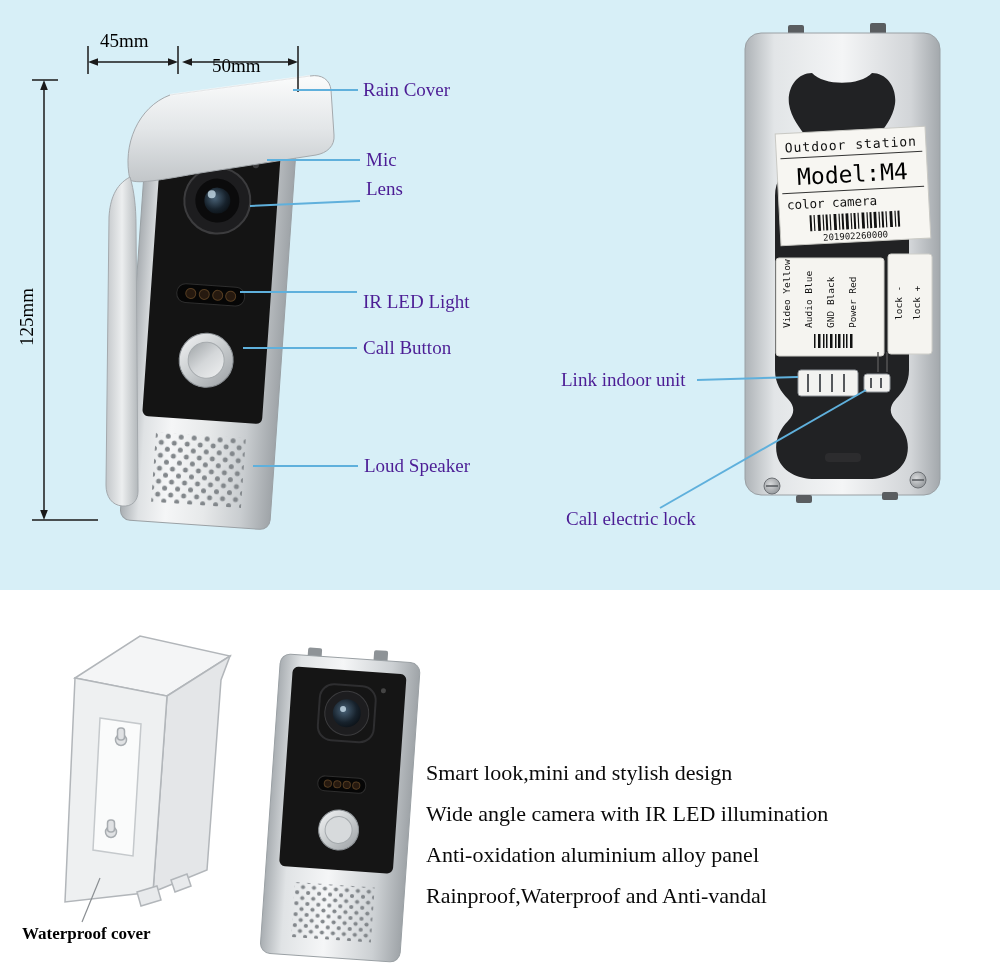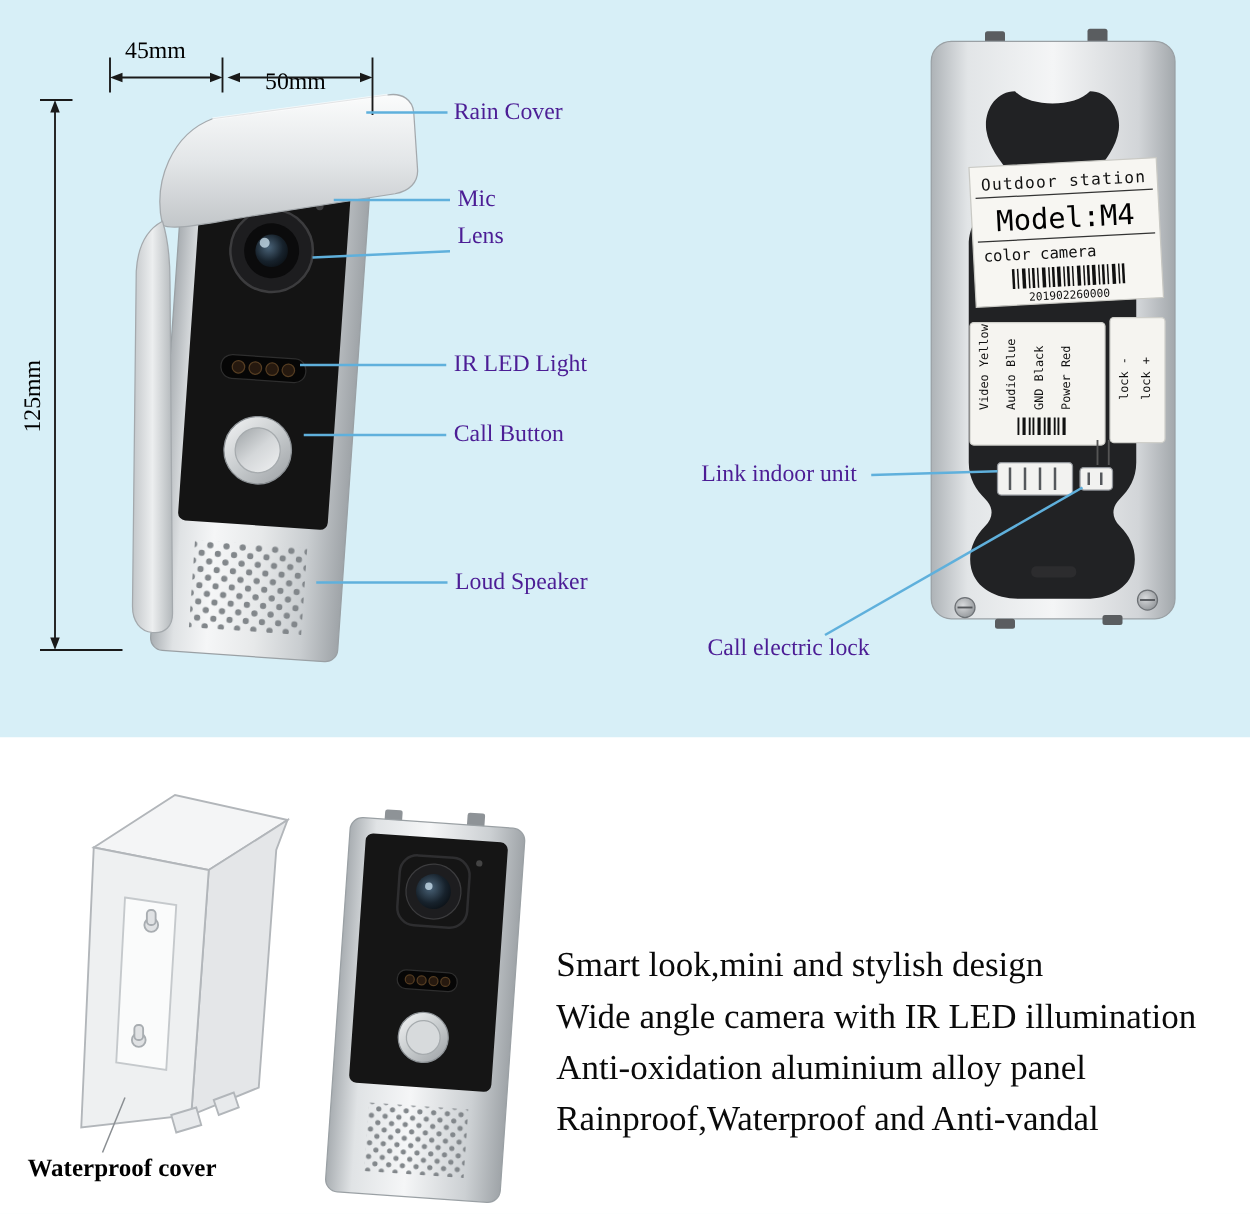--- a/index.html
+++ b/index.html
@@ -5,22 +5,22 @@
   *{margin:0;padding:0;box-sizing:border-box}
   html,body{width:1000px;height:971px}
   body{font-family:"Liberation Serif",serif;background:#ffffff}
   .canvas{position:relative;width:1000px;height:971px;overflow:hidden;background:#ffffff}
   .top-section{position:absolute;left:0;top:0;width:1000px;height:590px;background:#d7eff7}
   .bottom-section{position:absolute;left:0;top:590px;width:1000px;height:381px;background:#ffffff}
   .abs{position:absolute}
   .callout{position:absolute;font-size:19px;color:#4c1d95;white-space:nowrap;line-height:22px}
   .dim{position:absolute;font-size:19px;color:#000;white-space:nowrap;line-height:22px}
   .dim-vert{transform:rotate(-90deg);transform-origin:left top}
-  .features{position:absolute;left:445px;top:752px;font-size:28px;line-height:41px;color:#0a0a0a}
-  .wp-label{position:absolute;left:22px;top:924px;font-size:20px;font-weight:bold;color:#000;white-space:nowrap}
+  .features{position:absolute;left:426px;top:752px;font-size:22px;line-height:41px;color:#0a0a0a}
+  .wp-label{position:absolute;left:22px;top:924px;font-size:17px;font-weight:bold;color:#000;white-space:nowrap}
   .overlay{position:absolute;left:0;top:0;pointer-events:none}
   svg{display:block;overflow:visible}
 </style>
 </head>
 <body>
 
 <div class="canvas">
 
   <div class="top-section">
 
@@ -197,21 +197,21 @@
       <rect x="152" y="474" width="16" height="8" rx="2" fill="#5a5d60"></rect>
     </svg>
 
     <div class="dim" style="left:100px;top:30px">45mm</div>
     <div class="dim" style="left:212px;top:55px">50mm</div>
     <div class="dim dim-vert" style="left:16px;top:346px">125mm</div>
 
     <div class="callout" style="left:363px;top:79px">Rain Cover</div>
     <div class="callout" style="left:366px;top:149px">Mic</div>
     <div class="callout" style="left:366px;top:178px">Lens</div>
-    <div class="callout" style="left:363px;top:281px">IR LED Light</div>
+    <div class="callout" style="left:363px;top:291px">IR LED Light</div>
     <div class="callout" style="left:363px;top:337px">Call Button</div>
     <div class="callout" style="left:364px;top:455px">Loud Speaker</div>
     <div class="callout" style="left:561px;top:369px">Link indoor unit</div>
     <div class="callout" style="left:566px;top:508px">Call electric lock</div>
 
     <svg class="overlay" width="1000" height="590" viewBox="0 0 1000 590">
       <g stroke="#1a1a1a" stroke-width="1.5" fill="#1a1a1a">
         <line x1="88" y1="46" x2="88" y2="74"></line>
         <line x1="178" y1="46" x2="178" y2="74"></line>
         <line x1="298" y1="46" x2="298" y2="92"></line>

